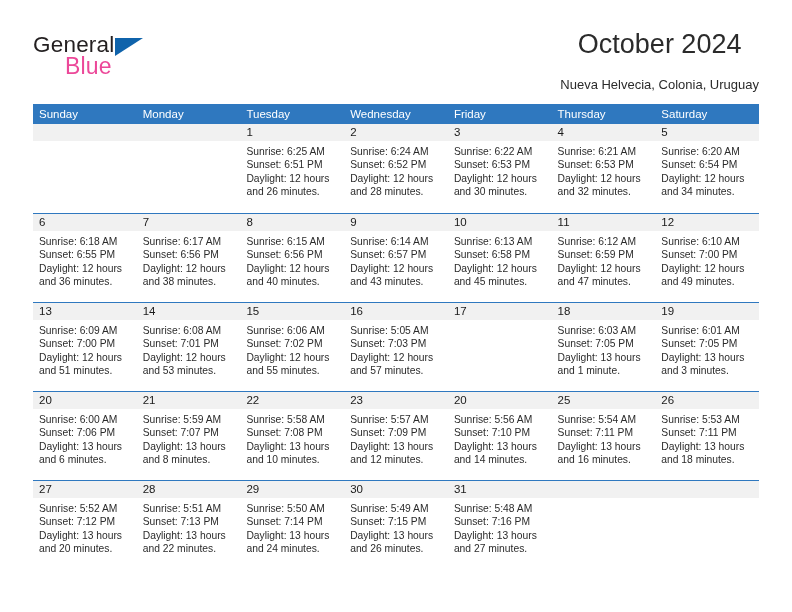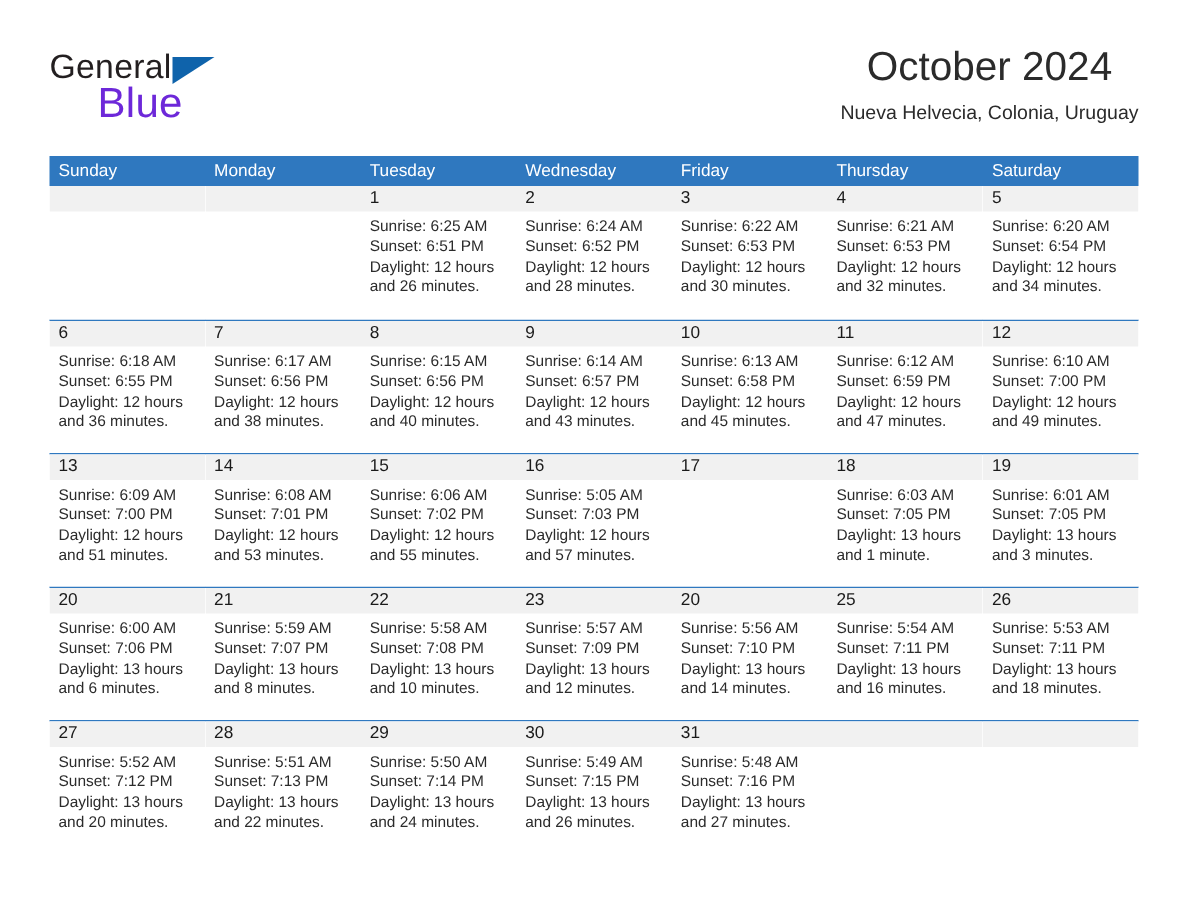--- a/index.html
+++ b/index.html
@@ -43,23 +43,23 @@
     top: 0;
     font-size: 22.5px;
     letter-spacing: .2px;
     color: #231f20;
     font-family: "Liberation Sans", sans-serif;
   }
   .logo-blue {
     position: absolute;
     left: 32px;
     top: 21px;
-    font-size: 28px;
+    font-size: 23px;
     letter-spacing: .2px;
-    color: #6d28d9;
+    color: #ec4899;
     font-family: "Liberation Sans", sans-serif;
   }
   .logo-tri {
     position: absolute;
     left: 82px;
     top: 6px;
     width: 0;
     height: 0;
     border-left: 28px solid #0f63ab;
     border-bottom: 18px solid transparent;
@@ -72,21 +72,21 @@
     text-align: center;
   }
   .cal-title {
     font-size: 27px;
     font-weight: normal;
     color: #2b2b2b;
     line-height: 33px;
     white-space: nowrap;
   }
   .cal-sub {
-    margin-top: 6px;
+    margin-top: 16px;
     font-size: 13px;
     color: #2b2b2b;
     line-height: 16px;
     white-space: nowrap;
   }
 
   
   .calendar {
     position: absolute;
     left: 33px;

